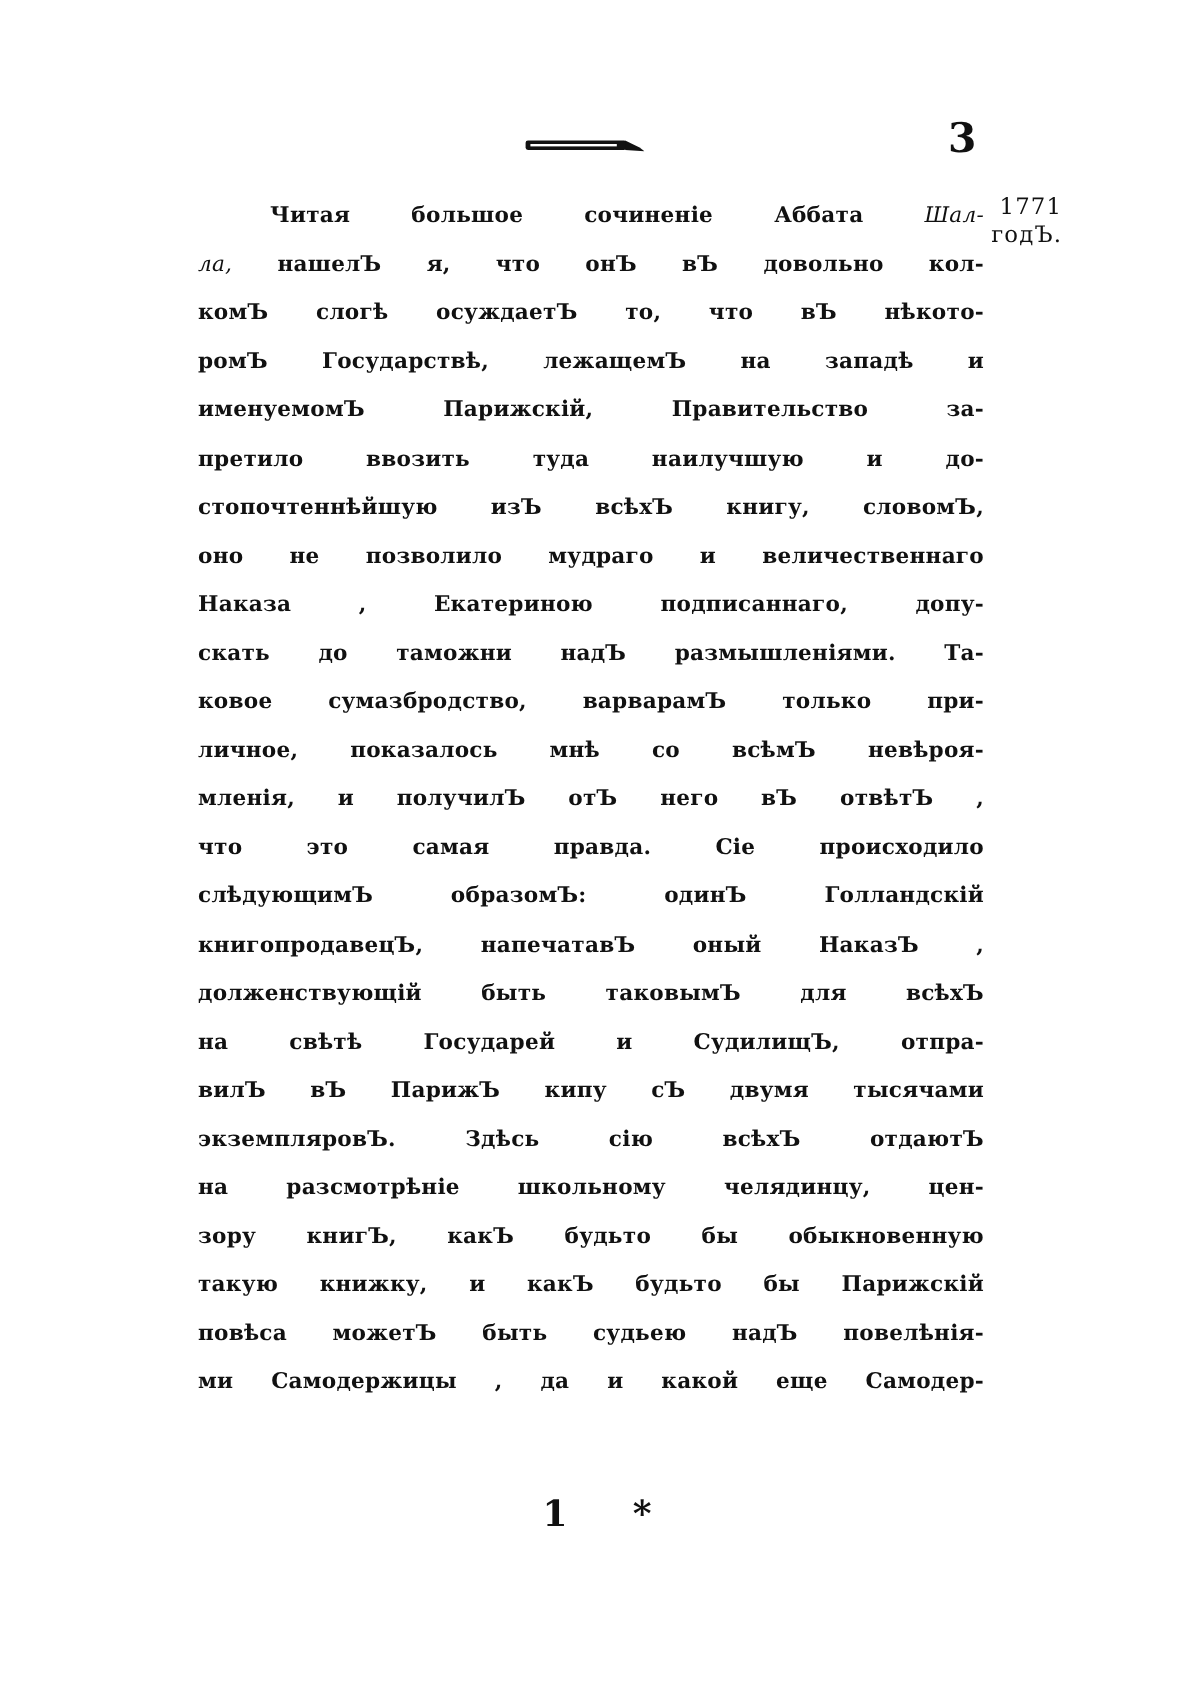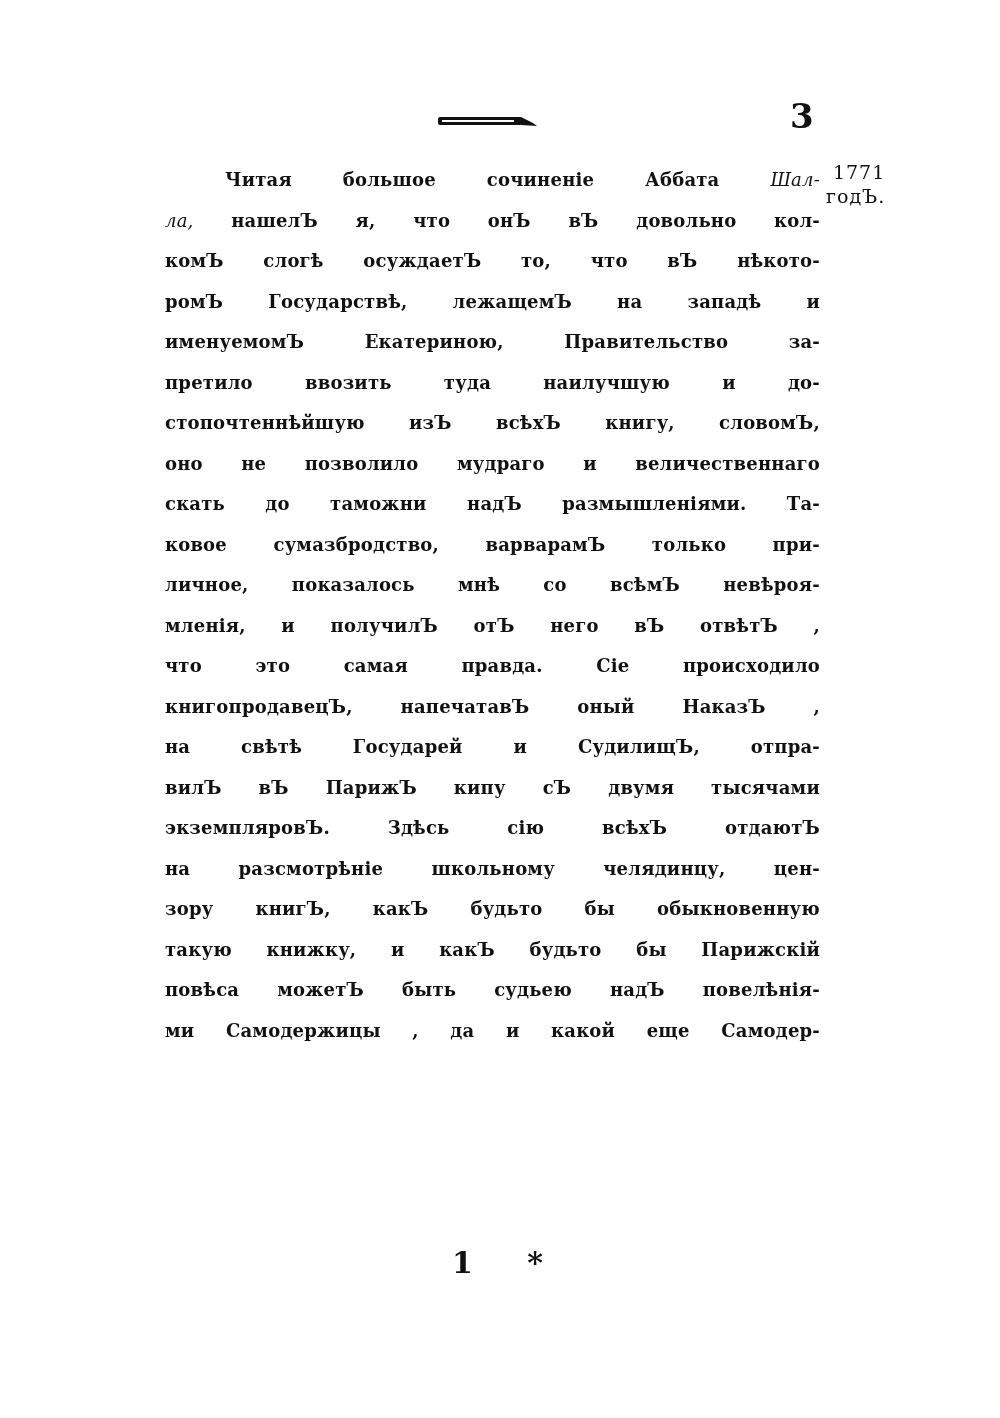--- a/index.html
+++ b/index.html
@@ -98,30 +98,33 @@
   <div class="margin-note">
     <span class="year">1771</span>
     <span class="godb">годЪ.</span>
   </div>
 
   <div class="body-text">
     <span class="line first"><span>Читая большое сочиненіе Аббата </span><span class="ital">Шал-</span></span>
     <span class="line"><span class="ital">ла,</span><span> нашелЪ я, что онЪ вЪ довольно кол-</span></span>
     <span class="line">комЪ слогѣ осуждаетЪ то, что вЪ нѣкото-</span>
     <span class="line">ромЪ Государствѣ, лежащемЪ на западѣ и</span>
-    <span class="line">именуемомЪ Екатериною, Правительство за-</span>
+    <span class="line">именуемомЪ Парижскій, Правительство за-</span>
     <span class="line">претило ввозить туда наилучшую и до-</span>
     <span class="line">стопочтеннѣйшую изЪ всѣхЪ книгу, словомЪ,</span>
     <span class="line">оно не позволило мудраго и величественнаго</span>
+    <span class="line">Наказа , Екатериною подписаннаго, допу-</span>
     <span class="line">скать до таможни надЪ размышленіями. Та-</span>
     <span class="line">ковое сумазбродство, варварамЪ только при-</span>
     <span class="line">личное, показалось мнѣ со всѣмЪ невѣроя-</span>
     <span class="line">мленія, и получилЪ отЪ него вЪ отвѣтЪ ,</span>
     <span class="line">что это самая правда. Сіе происходило</span>
+    <span class="line">слѣдующимЪ образомЪ: одинЪ Голландскій</span>
     <span class="line">книгопродавецЪ, напечатавЪ оный НаказЪ ,</span>
+    <span class="line">долженствующій быть таковымЪ для всѣхЪ</span>
     <span class="line">на свѣтѣ Государей и СудилищЪ, отпра-</span>
     <span class="line">вилЪ вЪ ПарижЪ кипу сЪ двумя тысячами</span>
     <span class="line">экземпляровЪ. Здѣсь сію всѣхЪ отдаютЪ</span>
     <span class="line">на разсмотрѣніе школьному челядинцу, цен-</span>
     <span class="line">зору книгЪ, какЪ будьто бы обыкновенную</span>
     <span class="line">такую книжку, и какЪ будьто бы Парижскій</span>
     <span class="line">повѣса можетЪ быть судьею надЪ повелѣнія-</span>
     <span class="line">ми Самодержицы , да и какой еще Самодер-</span>
   </div>
 

